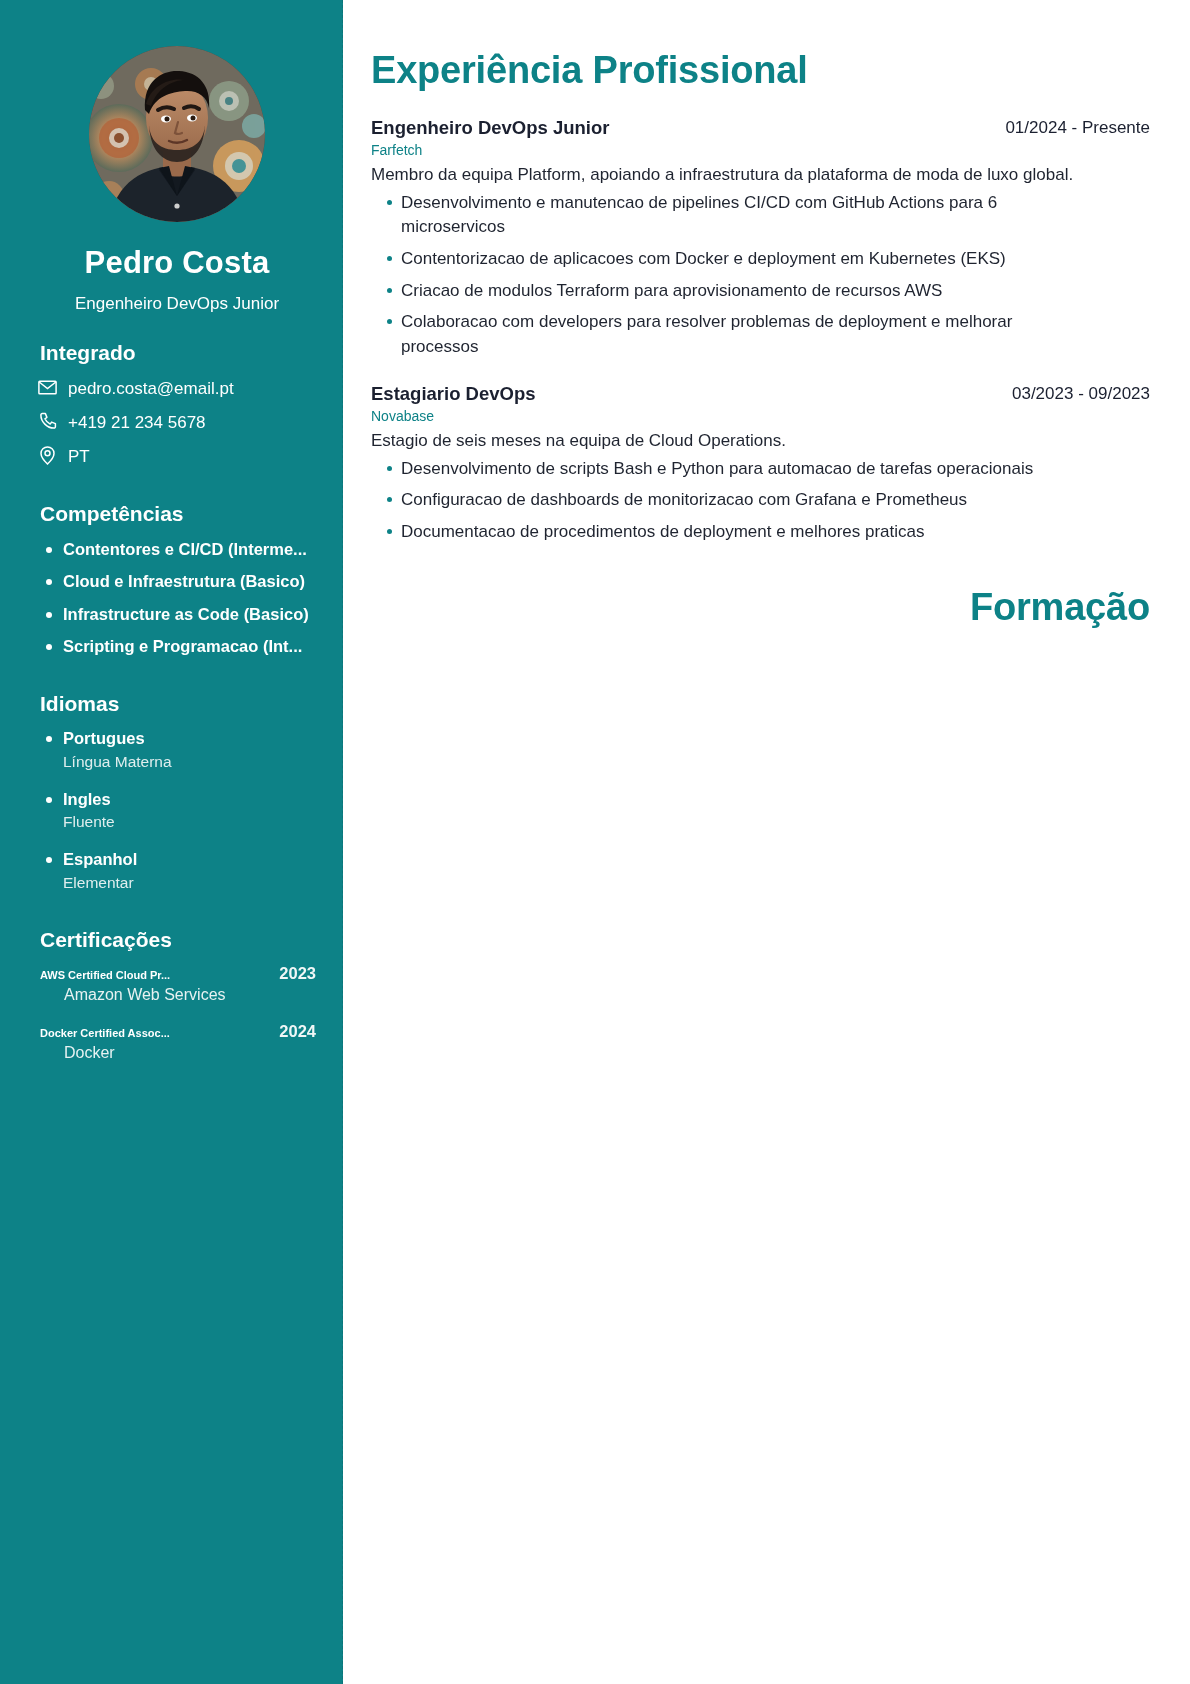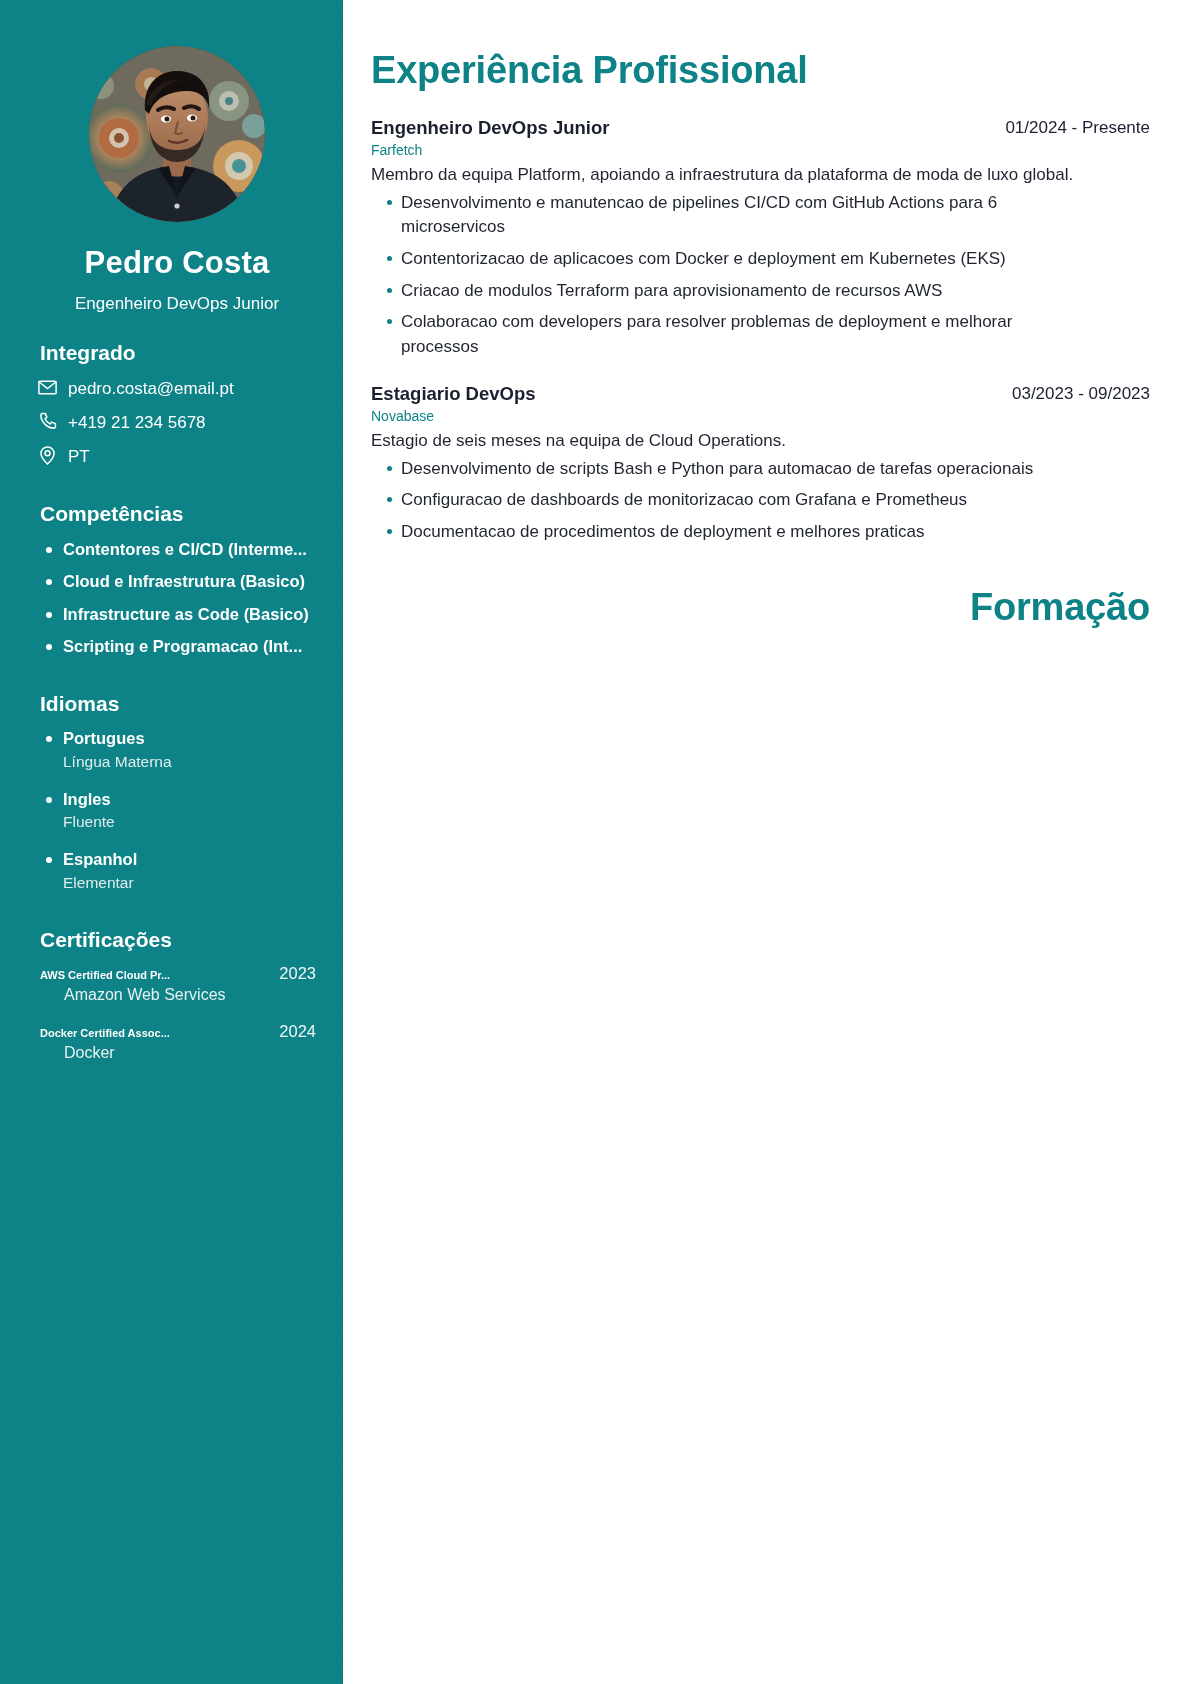--- a/index.html
+++ b/index.html
@@ -142,21 +142,21 @@
   .cert-name {
     font-size:11px;
     font-weight:bold;
     line-height:1.2;
     white-space:nowrap;
     overflow:hidden;
     max-width:225px;
   }
   .cert-year {
     font-size:16.5px;
-    font-weight:400;
+    font-weight:700;
     color:#f0f7f7;
     line-height:1.2;
     flex:0 0 auto;
     padding-right:8px;
     margin-left:24px;
   }
   .cert-issuer {
     font-size:16px;
     font-weight:400;
     color:#e7f2f2;

